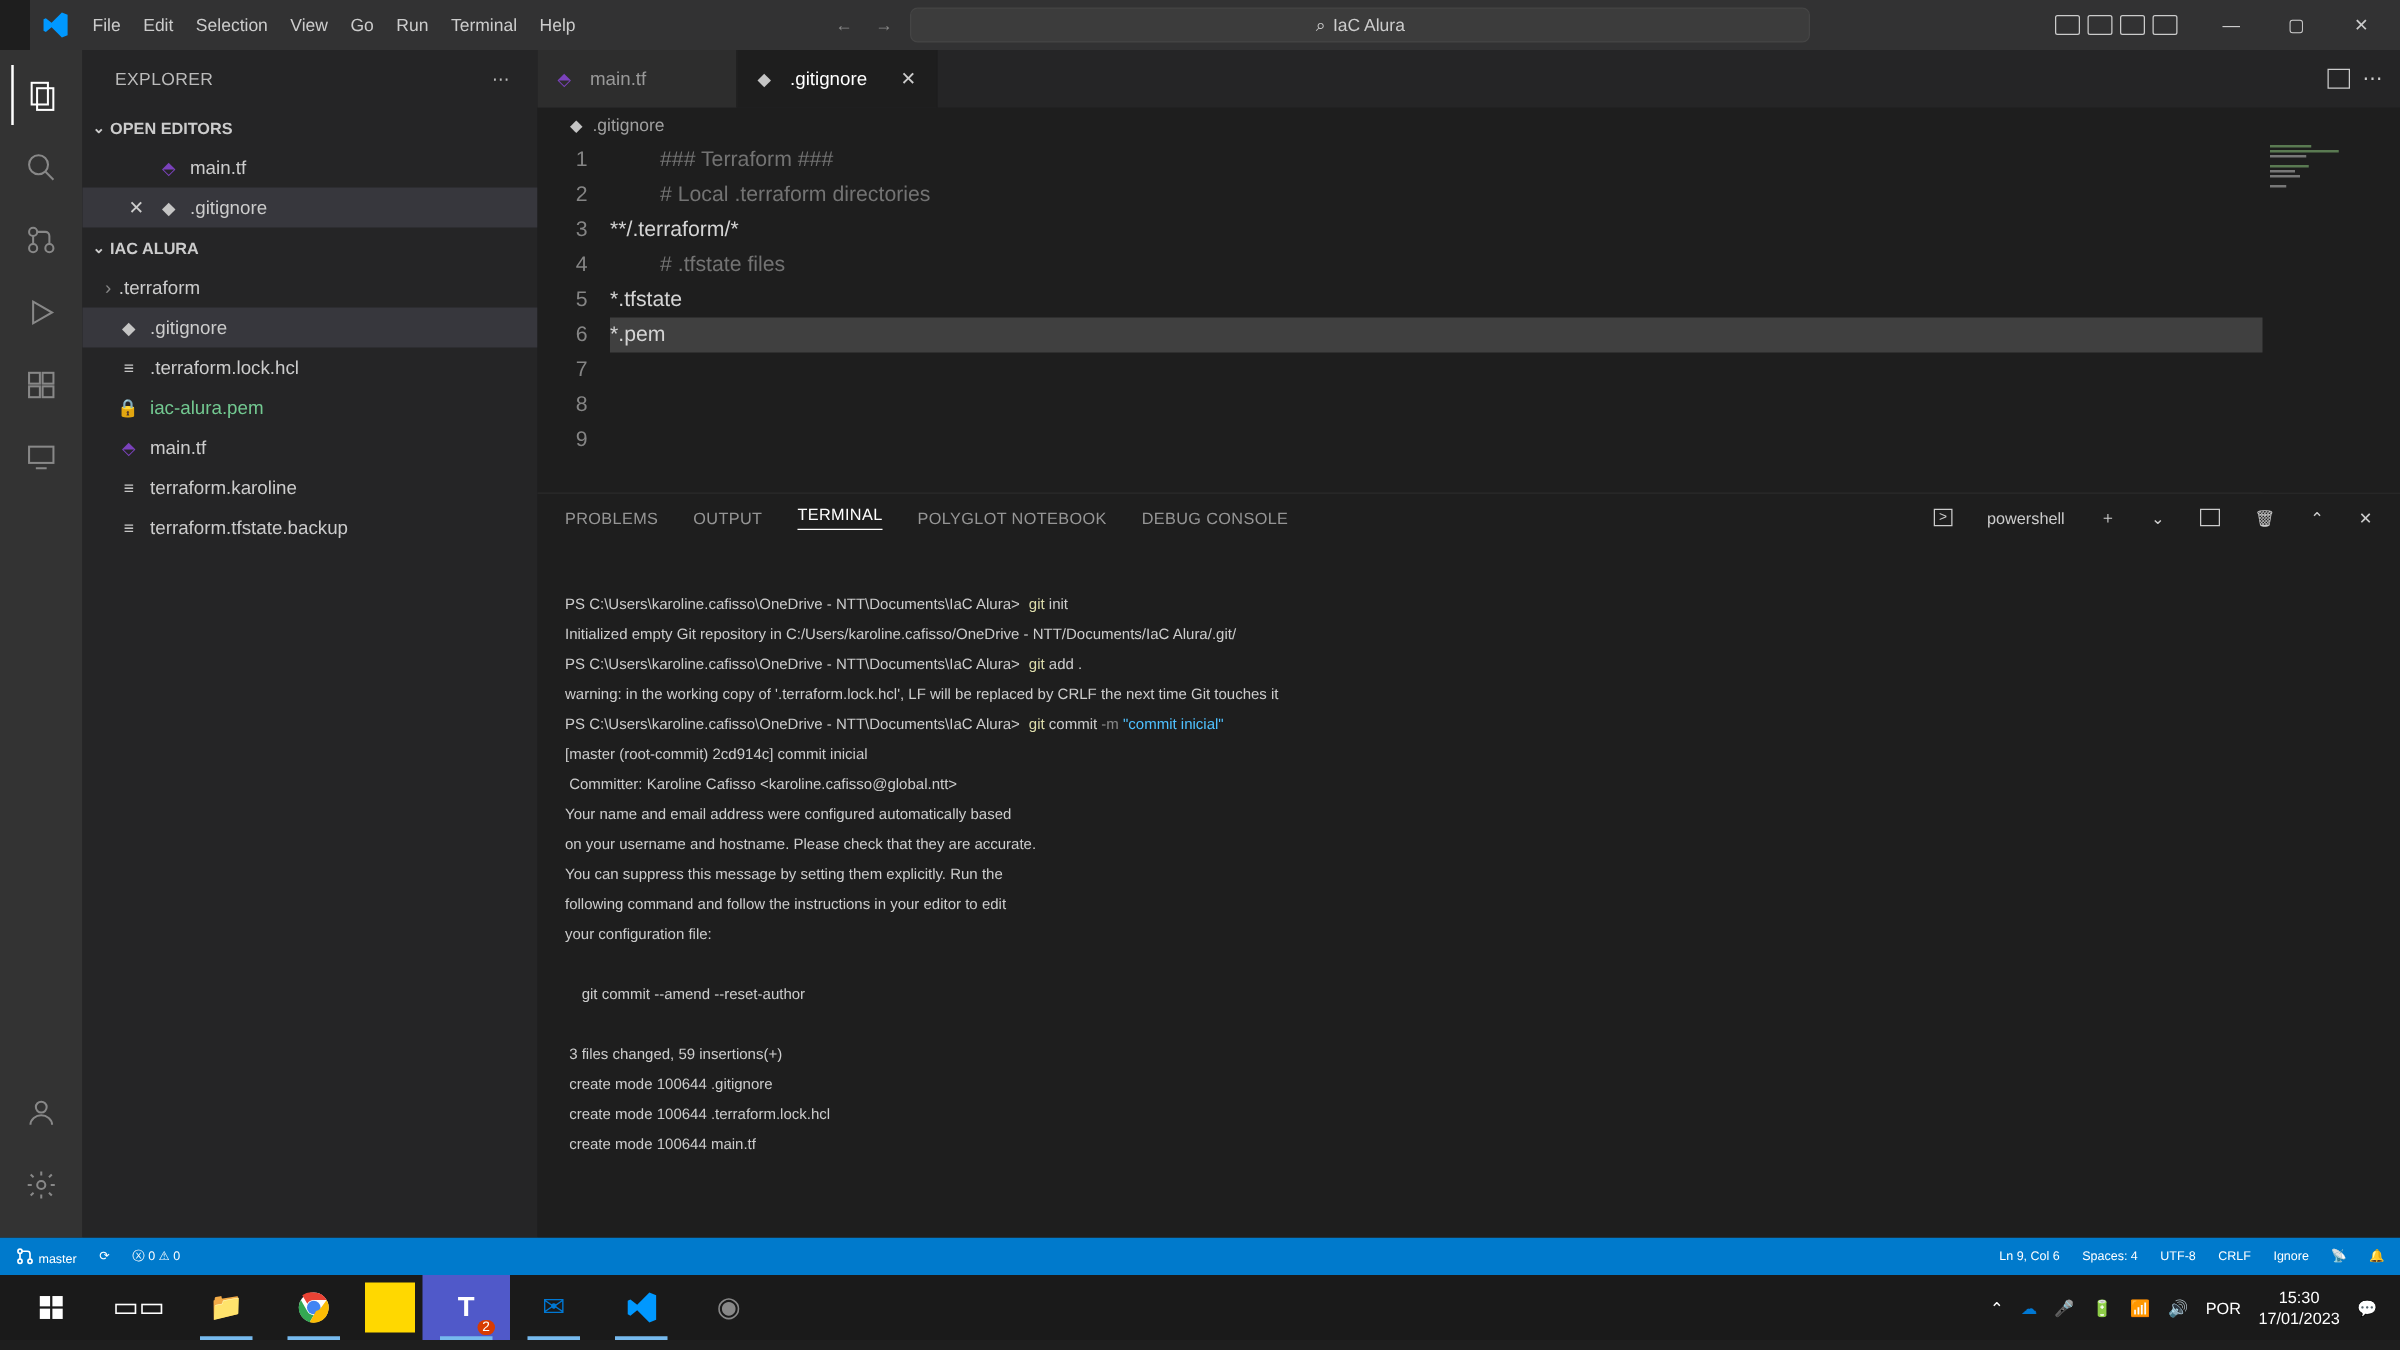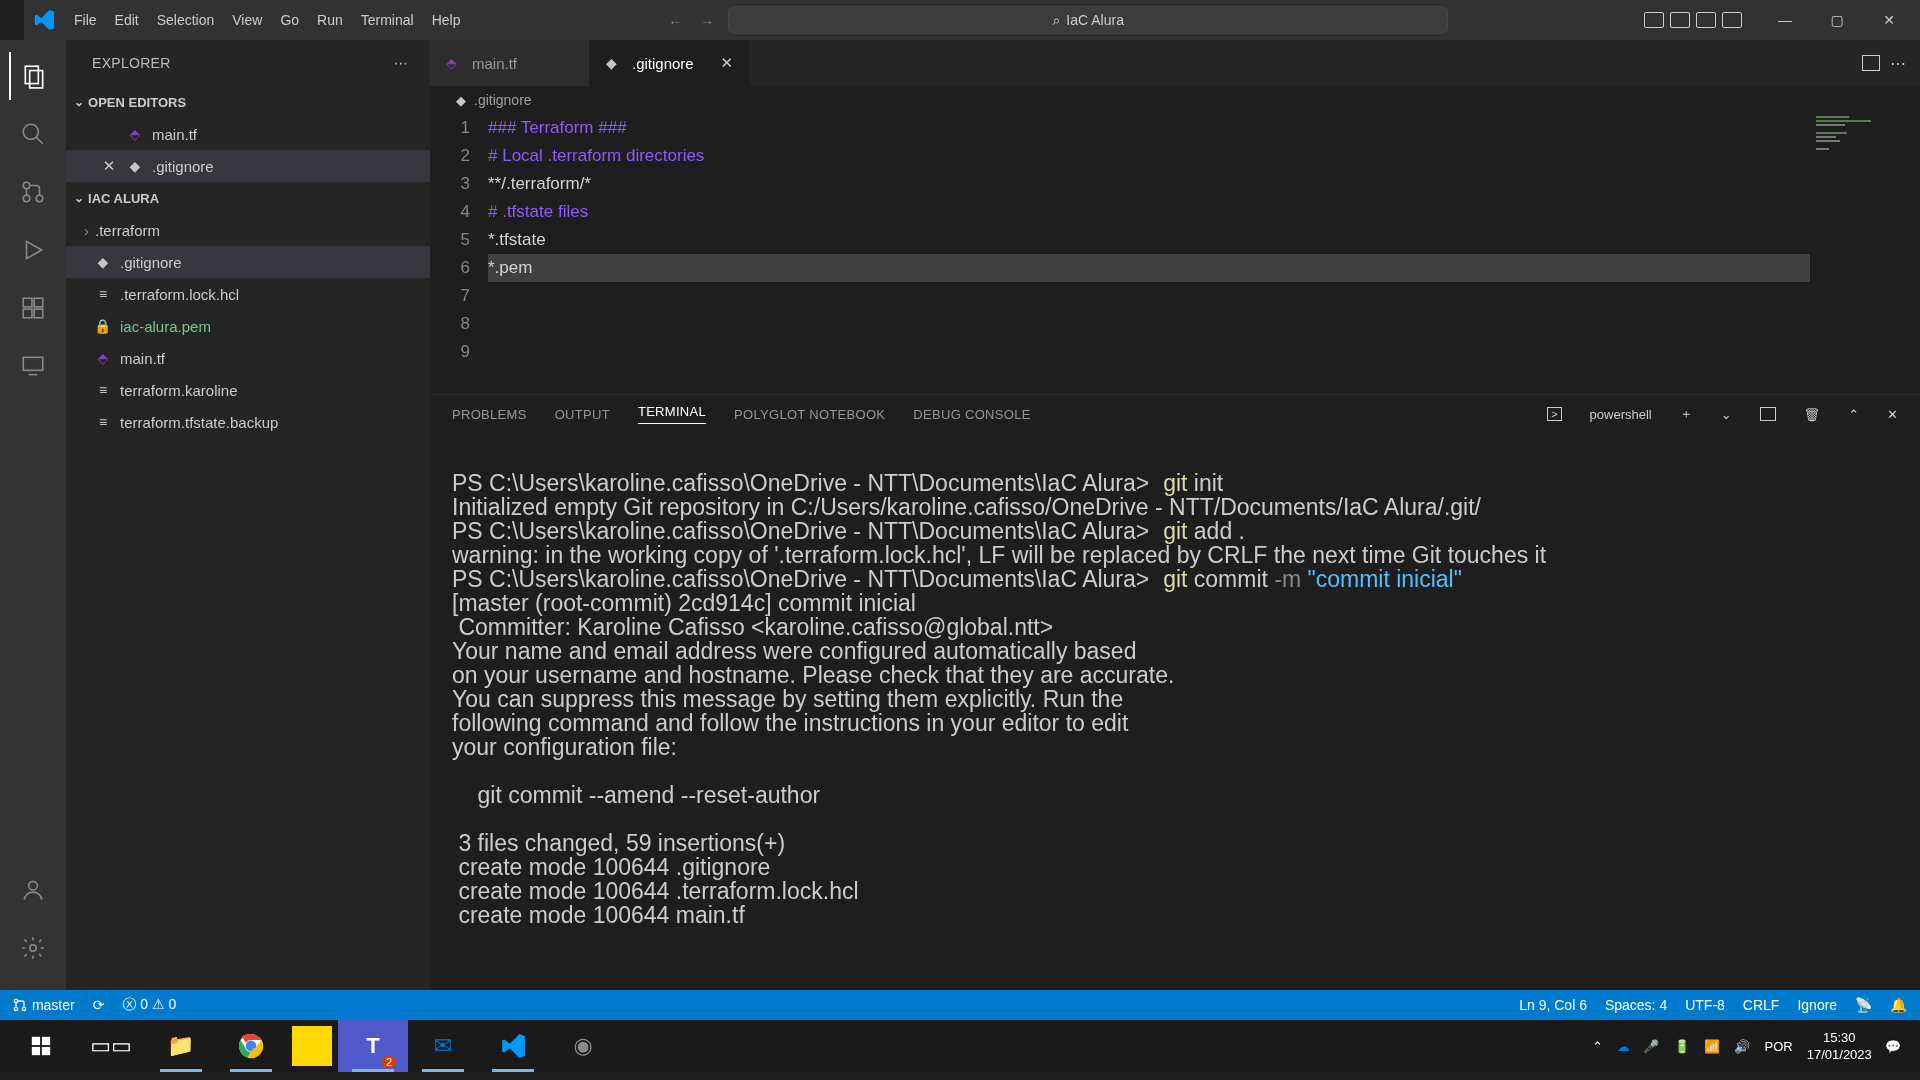--- a/index.html
+++ b/index.html
@@ -36,36 +36,36 @@
 .tab.active { background:#1e1e1e; color:#fff; }
 .tab .tab-icon { width:16px; font-size:14px; }
 .tab .tab-close { margin-left:auto; color:#ccc; }
 .tabs-spacer { flex:1; }
 .tabs-actions { display:flex; align-items:center; gap:10px; padding-right:14px; color:#ccc; }
 .breadcrumb { height:28px; display:flex; align-items:center; padding-left:26px; font-size:14px; color:#a0a0a0; gap:8px; }
 .code-area { display:flex; flex:0 0 280px; font-family:"Consolas",monospace; font-size:17px; line-height:28px; position:relative; }
 .gutter { width:58px; text-align:right; color:#858585; padding-right:18px; }
 .code-lines { flex:1; }
 .code-lines .l { white-space:pre; }
-.c-comment { color:#8b5cf6; }
+.c-comment { color:#737373;margin-left:40px; }
 .c-white { color:#d4d4d4; }
 .code-current { background:#404040; display:inline-block; width:100%; }
 .minimap { position:absolute; right:0; top:0; width:110px; height:100%; background:#1e1e1e; }
 .minimap .mm-line { height:2px; background:#5a7a52; margin:2px 6px 0 6px; }
 .panel { flex:1; display:flex; flex-direction:column; border-top:1px solid #2b2b2b;gap:28px; }
 .panel-tabs { height:38px; display:flex; align-items:center; padding:0 22px; gap:28px; font-size:13px; color:#969696; }
 .panel-tabs .ptab { cursor:pointer; letter-spacing:0.3px; }
 .panel-tabs .ptab.active { color:#fff; border-bottom:1px solid #fff; padding-bottom:4px; }
 .panel-tabs .spacer { flex:1; }
 .panel-tabs .ticon { color:#ccc; }
-.terminal { flex:1; padding:10px 22px; font-family:"Consolas",monospace; font-size:23px; line-height:24px; color:#ccc; white-space:pre; overflow:hidden; }
+.terminal { flex:1; padding:10px 22px; font-family:"Consolas",monospace; font-size:12px; line-height:24px; color:#ccc; white-space:pre; overflow:hidden; }
 .terminal .t-yellow { color:#dcdcaa; }
 .terminal .t-dim { color:#888; }
 .terminal .t-str { color:#4fc1ff; }
-.statusbar { height:30px; background:#007acc; color:#fff; display:flex; align-items:center; font-size:14px; padding:0 12px; gap:18px; }
+.statusbar { height:30px; background:#007acc; color:#fff; display:flex; align-items:center; font-size:10px; padding:0 12px; gap:18px; }
 .statusbar .sb-left, .statusbar .sb-right { display:flex; align-items:center; gap:18px; }
 .statusbar .spacer { flex:1; }
 .taskbar { height:52px; background:#1a1a1a; display:flex; align-items:center; padding:0 6px; }
 .taskbar .tb-icon { width:70px; height:52px; display:flex; align-items:center; justify-content:center; font-size:22px; color:#fff; position:relative; }
 .taskbar .tb-icon.open::after { content:""; position:absolute; bottom:0; left:14px; right:14px; height:3px; background:#76b9ed; }
 .taskbar .tb-right { margin-left:auto; display:flex; align-items:center; gap:14px; color:#fff; font-size:13px; padding-right:12px; }
 .taskbar .clock { text-align:center; line-height:17px; }
 .tf-icon { color:#7b42bc; }
 .lock-icon { color:#73c991; font-size:13px; }
 .file-generic { color:#c5c5c5; font-size:13px; }

